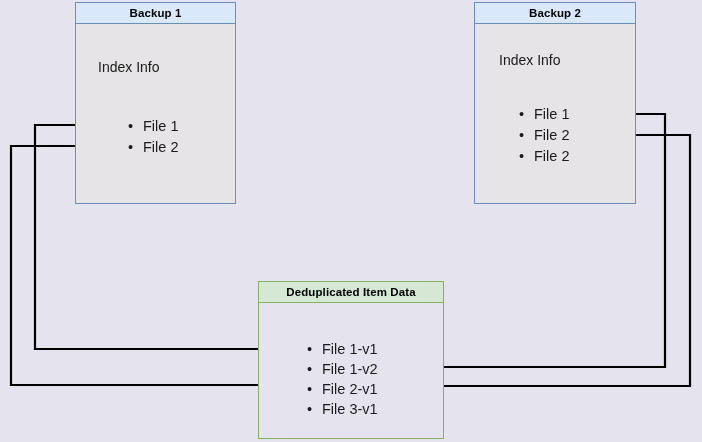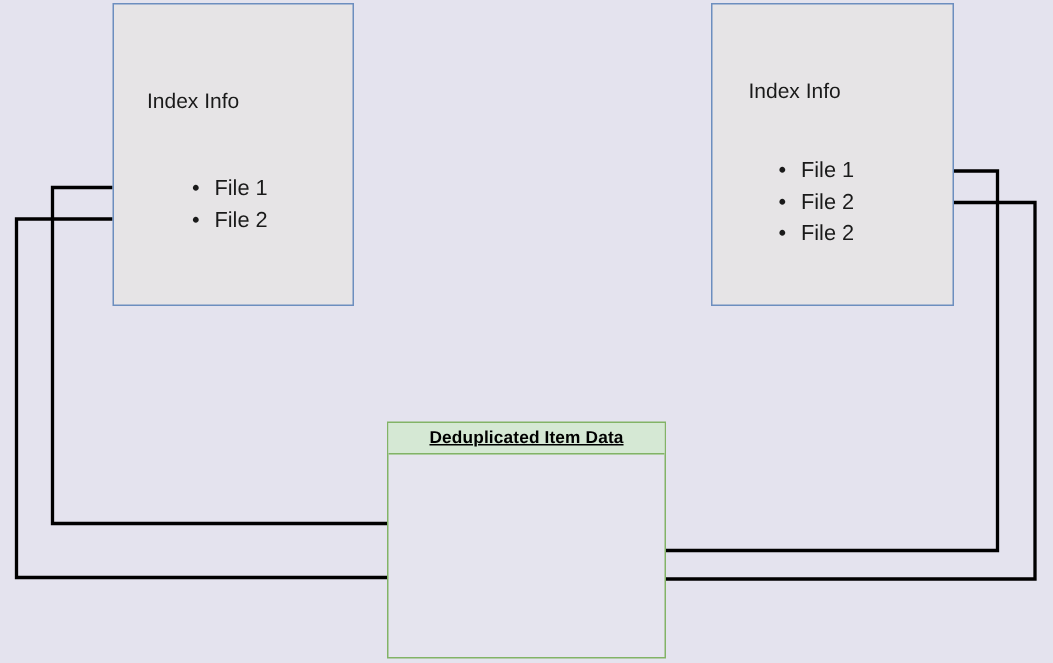--- a/index.html
+++ b/index.html
@@ -101,33 +101,41 @@
     <path d="M123,125 L35,125 L35,349 L295,349" fill="none" stroke="#000000" stroke-width="2.2" marker-end="url(#arrow-right)"></path>
 
     <path d="M123,146 L11,146 L11,385 L295,385" fill="none" stroke="#000000" stroke-width="2.2" marker-end="url(#arrow-right)"></path>
 
     <path d="M598,114 L665,114 L665,367 L396,367" fill="none" stroke="#000000" stroke-width="2.2" marker-end="url(#arrow-left)"></path>
 
     <path d="M598,135 L690,135 L690,386 L396,386" fill="none" stroke="#000000" stroke-width="2.2" marker-end="url(#arrow-left)"></path>
   </svg>
 
   <div class="node" style="left:75px; top:2px; width:161px; height:202px;">
+    <div class="node-header">Backup 1</div>
     <div class="node-sub" style="left:22px; top:56px;">Index Info</div>
     <ul class="file-list" style="left:52px; top:113px;">
       <li>File 1</li>
       <li>File 2</li>
     </ul>
   </div>
 
   <div class="node" style="left:474px; top:2px; width:162px; height:202px;">
+    <div class="node-header">Backup 2</div>
     <div class="node-sub" style="left:24px; top:49px;">Index Info</div>
     <ul class="file-list" style="left:44px; top:101px;">
       <li>File 1</li>
       <li>File 2</li>
       <li>File 2</li>
     </ul>
   </div>
 
-  <div class="node green" style="left:258px; top:281px; width:186px; height:158px;text-decoration:underline;">
+  <div class="node green" style="left:258px; top:281px; width:186px; height:158px;">
     <div class="node-header">Deduplicated Item Data</div>
+    <ul class="file-list dedup-list" style="left:48px; top:57px;">
+      <li>File 1-v1</li>
+      <li>File 1-v2</li>
+      <li>File 2-v1</li>
+      <li>File 3-v1</li>
+    </ul>
   </div>
 
 </div>
 
 </body></html>

